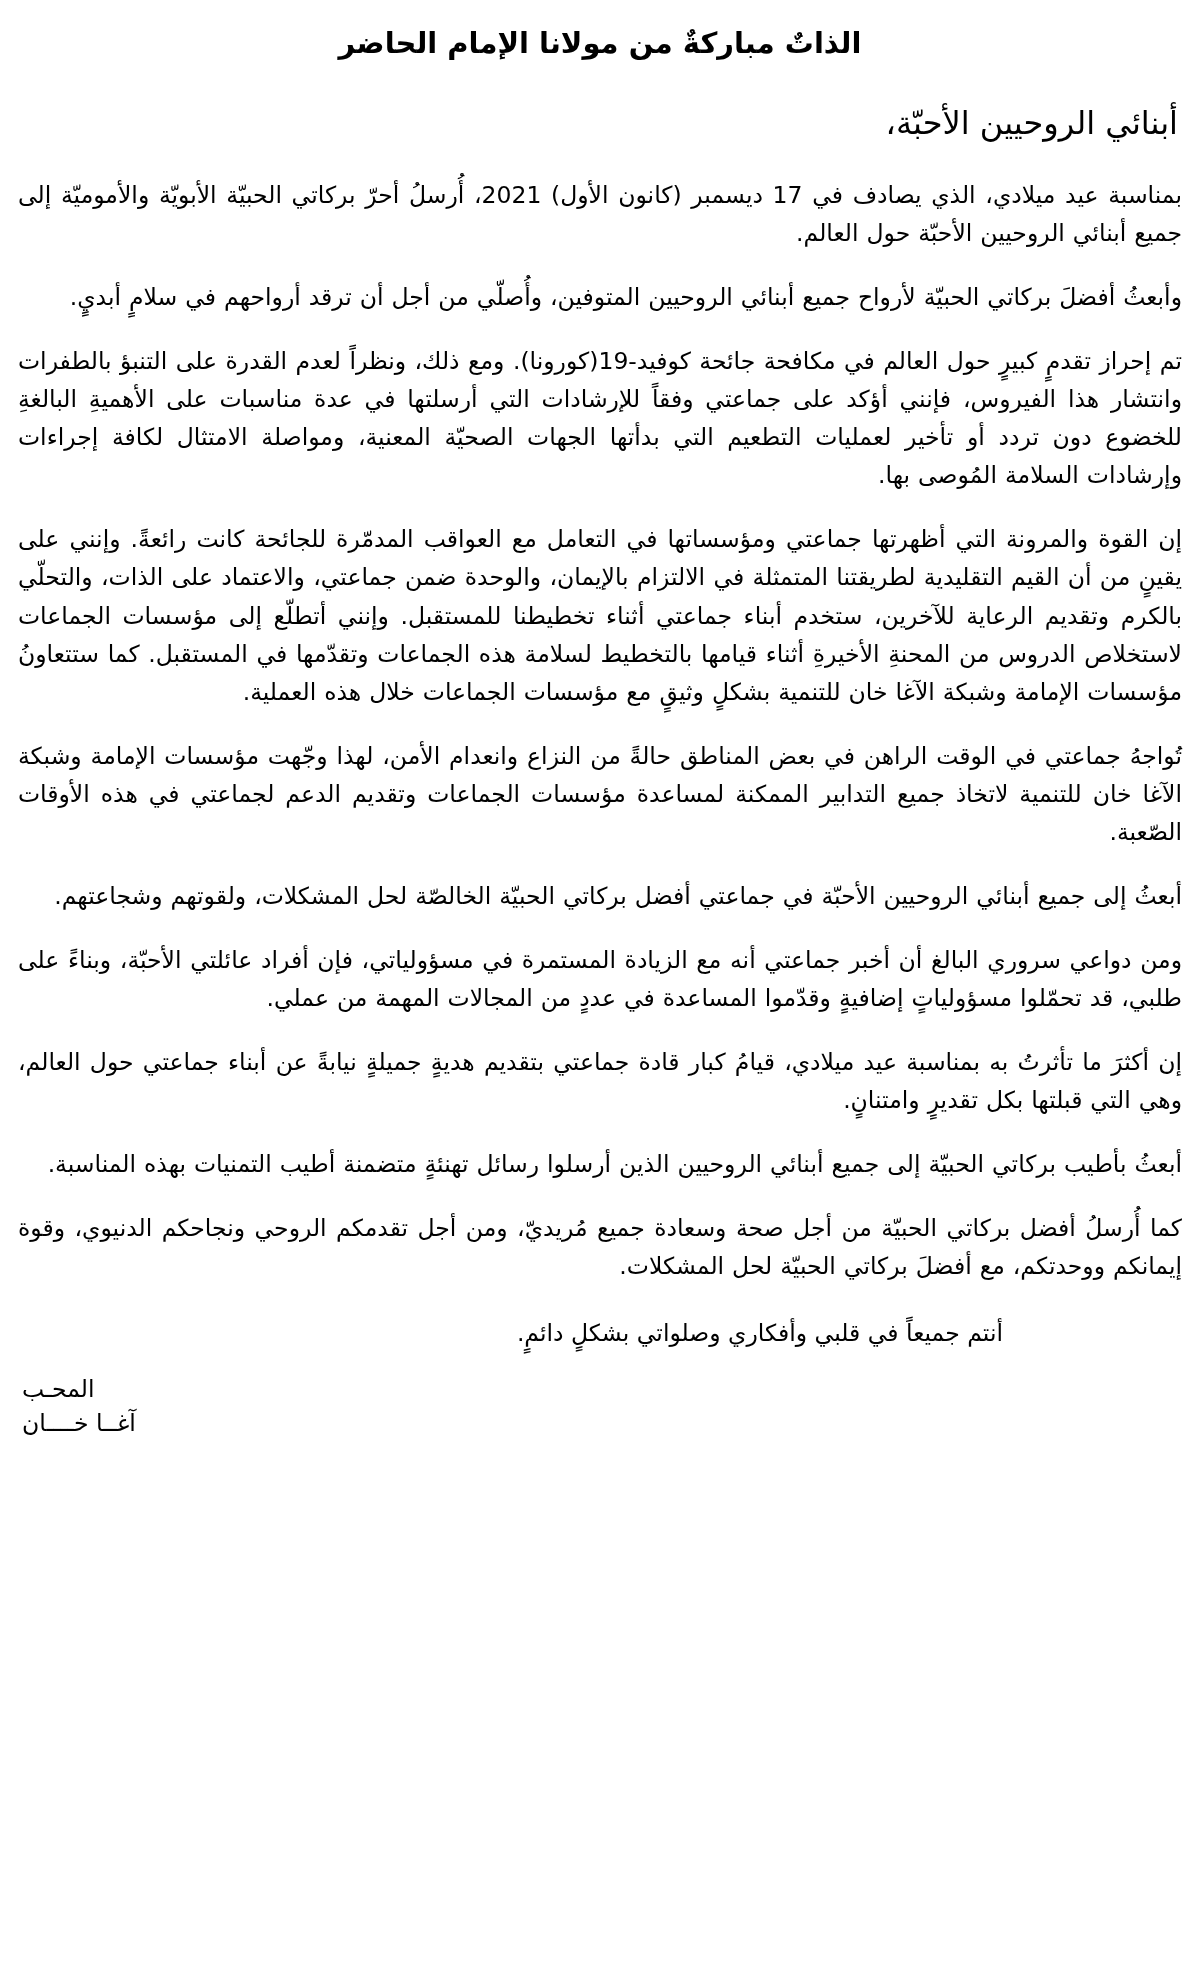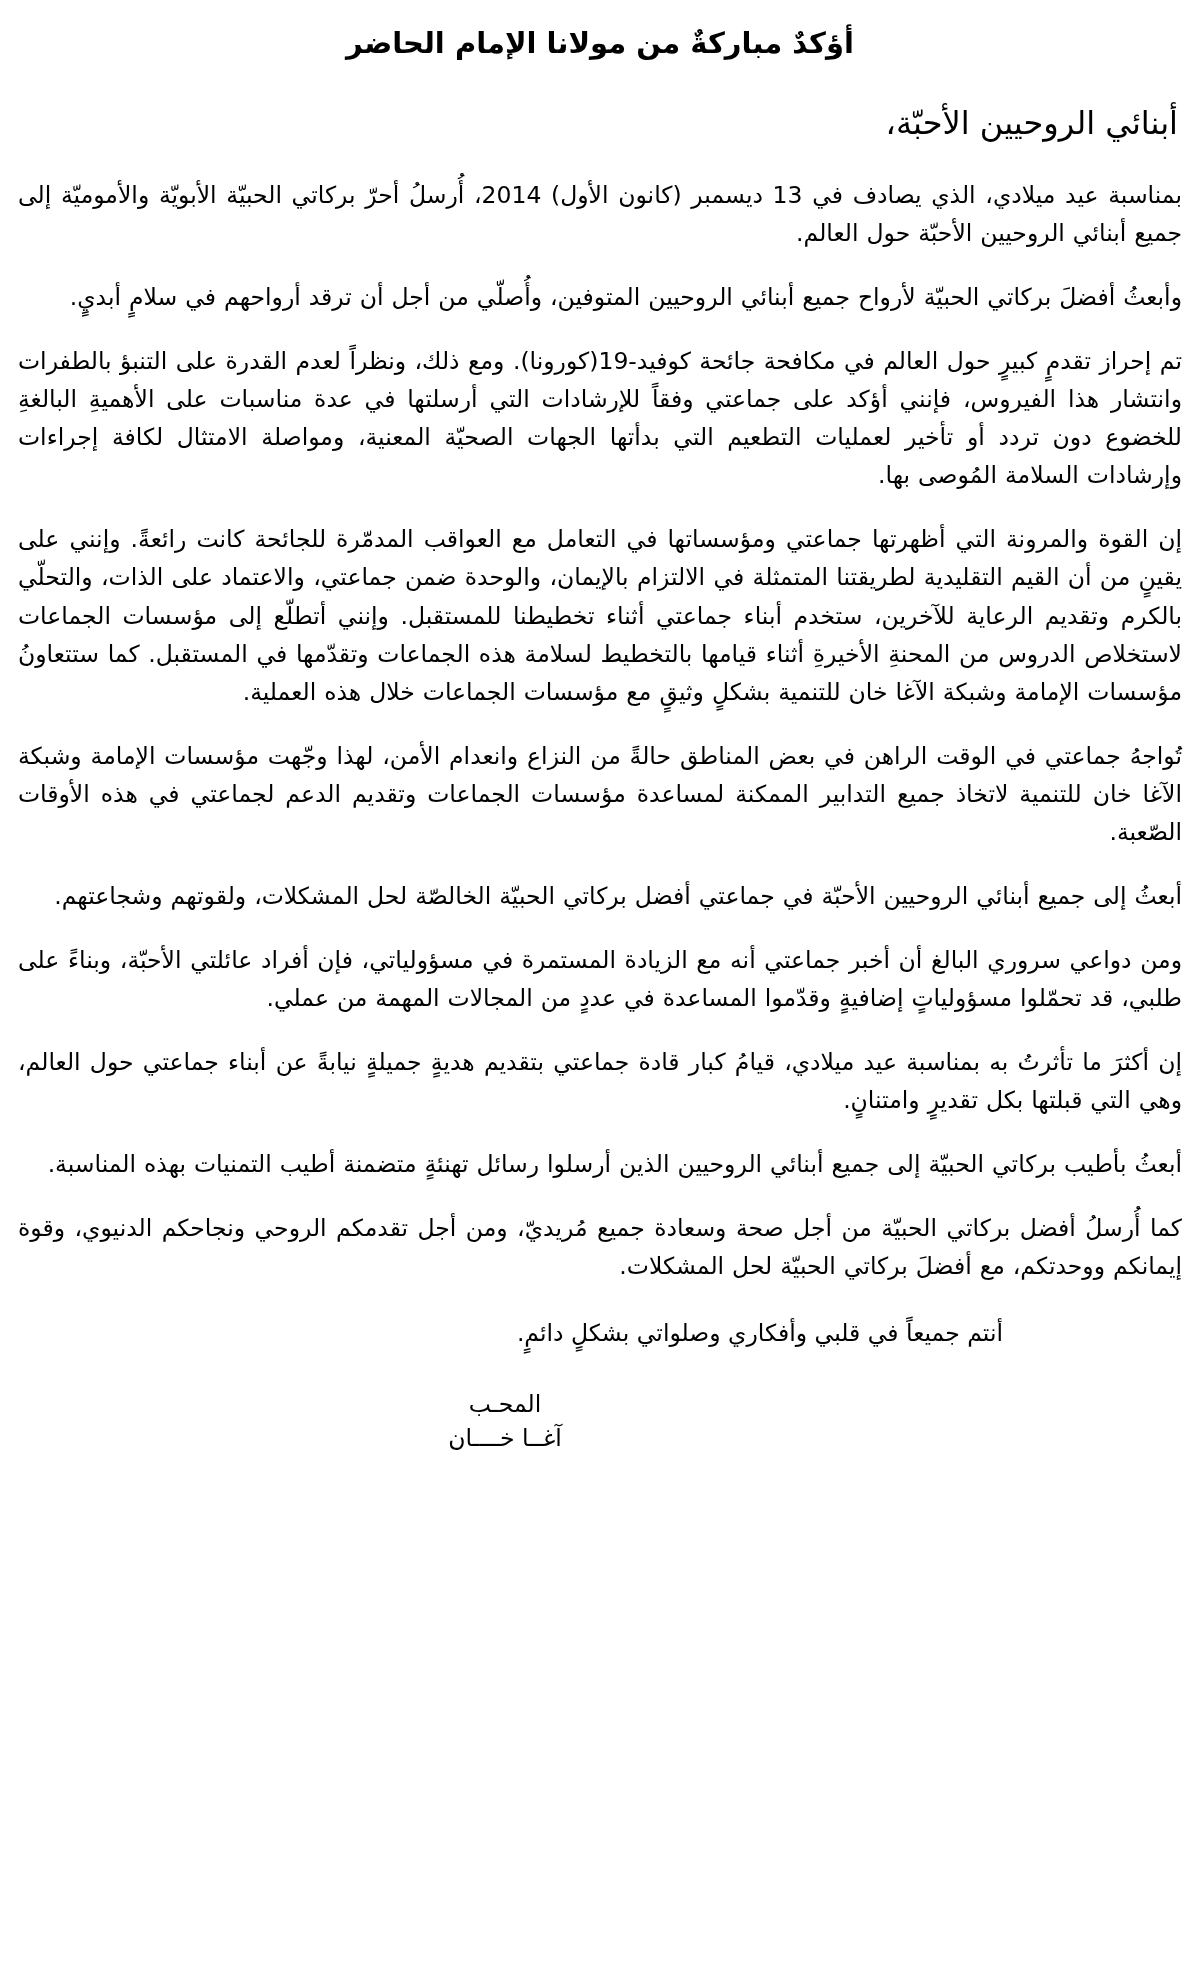--- a/index.html
+++ b/index.html
@@ -78,48 +78,48 @@
     text-align: right;
     font-size: 23.5px;
     line-height: 1.6;
     margin: 30px 22px 0 22px;
     padding-right: 175px;
     font-weight: 400;
   }
 
   .signature {
     direction: rtl;
-    text-align: center;
-    margin: 34px 22px 0 22px;
+    text-align: left;
+    margin: 19px 22px 0 22px;
     padding-right: 190px;
     font-size: 23.5px;
     line-height: 1.45;
     font-weight: 400;
   }
   .signature .sig-line {
     display: block;
     white-space: pre;
   }
   .signature .sig-name {
     display: block;
     white-space: pre;
   }
 </style>
 </head>
 <body>
 
 <div class="page">
 
-  <h1 class="doc-title">أؤكدٌ مباركةٌ من مولانا الإمام الحاضر</h1>
+  <h1 class="doc-title">الذاتٌ مباركةٌ من مولانا الإمام الحاضر</h1>
 
 
   <div class="salutation">أبنائي الروحيين الأحبّة،</div>
 
   <div class="body-block">
-    <p class="para first-after-sal">بمناسبة عيد ميلادي، الذي يصادف في 13 ديسمبر (كانون الأول) 2014، أُرسلُ أحرّ بركاتي الحبيّة الأبويّة والأموميّة إلى جميع أبنائي الروحيين الأحبّة حول العالم.</p>
+    <p class="para first-after-sal">بمناسبة عيد ميلادي، الذي يصادف في 17 ديسمبر (كانون الأول) 2021، أُرسلُ أحرّ بركاتي الحبيّة الأبويّة والأموميّة إلى جميع أبنائي الروحيين الأحبّة حول العالم.</p>
     <p class="para">وأبعثُ أفضلَ بركاتي الحبيّة لأرواح جميع أبنائي الروحيين المتوفين، وأُصلّي من أجل أن ترقد أرواحهم في سلامٍ أبديٍ.</p>
     <p class="para">تم إحراز تقدمٍ كبيرٍ حول العالم في مكافحة جائحة كوفيد-19(كورونا). ومع ذلك، ونظراً لعدم القدرة على التنبؤ بالطفرات وانتشار هذا الفيروس، فإنني أؤكد على جماعتي وفقاً للإرشادات التي أرسلتها في عدة مناسبات على الأهميةِ البالغةِ للخضوع دون تردد أو تأخير لعمليات التطعيم التي بدأتها الجهات الصحيّة المعنية، ومواصلة الامتثال لكافة إجراءات وإرشادات السلامة المُوصى بها.</p>
     <p class="para">إن القوة والمرونة التي أظهرتها جماعتي ومؤسساتها في التعامل مع العواقب المدمّرة للجائحة كانت رائعةً.  وإنني على يقينٍ من أن القيم التقليدية لطريقتنا المتمثلة في الالتزام بالإيمان، والوحدة ضمن جماعتي، والاعتماد على الذات، والتحلّي بالكرم وتقديم الرعاية للآخرين، ستخدم أبناء جماعتي أثناء تخطيطنا للمستقبل.  وإنني أتطلّع إلى مؤسسات الجماعات لاستخلاص الدروس من المحنةِ الأخيرةِ أثناء قيامها بالتخطيط لسلامة هذه الجماعات وتقدّمها في المستقبل.  كما ستتعاونُ مؤسسات الإمامة وشبكة الآغا خان للتنمية بشكلٍ وثيقٍ مع مؤسسات الجماعات خلال هذه العملية.</p>
     <p class="para">تُواجهُ جماعتي في الوقت الراهن في بعض المناطق حالةً من النزاع وانعدام الأمن، لهذا وجّهت مؤسسات الإمامة وشبكة الآغا خان للتنمية لاتخاذ جميع التدابير الممكنة لمساعدة مؤسسات الجماعات وتقديم الدعم لجماعتي في هذه الأوقات الصّعبة.</p>
     <p class="para">أبعثُ إلى جميع أبنائي الروحيين الأحبّة في جماعتي أفضل بركاتي الحبيّة الخالصّة لحل المشكلات، ولقوتهم وشجاعتهم.</p>
     <p class="para">ومن دواعي سروري البالغ أن أخبر جماعتي أنه مع الزيادة المستمرة في مسؤولياتي، فإن أفراد عائلتي الأحبّة، وبناءً على طلبي، قد تحمّلوا مسؤولياتٍ إضافيةٍ وقدّموا المساعدة في عددٍ من المجالات المهمة من عملي.</p>
     <p class="para">إن أكثرَ ما تأثرتُ به بمناسبة عيد ميلادي، قيامُ كبار قادة جماعتي بتقديم هديةٍ جميلةٍ نيابةً عن أبناء جماعتي حول العالم، وهي التي قبلتها بكل تقديرٍ وامتنانٍ.</p>
     <p class="para">أبعثُ بأطيب بركاتي الحبيّة إلى جميع أبنائي الروحيين الذين أرسلوا رسائل تهنئةٍ متضمنة أطيب التمنيات بهذه المناسبة.</p>
     <p class="para">كما أُرسلُ أفضل بركاتي الحبيّة من أجل صحة وسعادة جميع مُريديّ، ومن أجل تقدمكم الروحي ونجاحكم الدنيوي، وقوة إيمانكم ووحدتكم، مع أفضلَ بركاتي الحبيّة لحل المشكلات.</p>
   </div>

